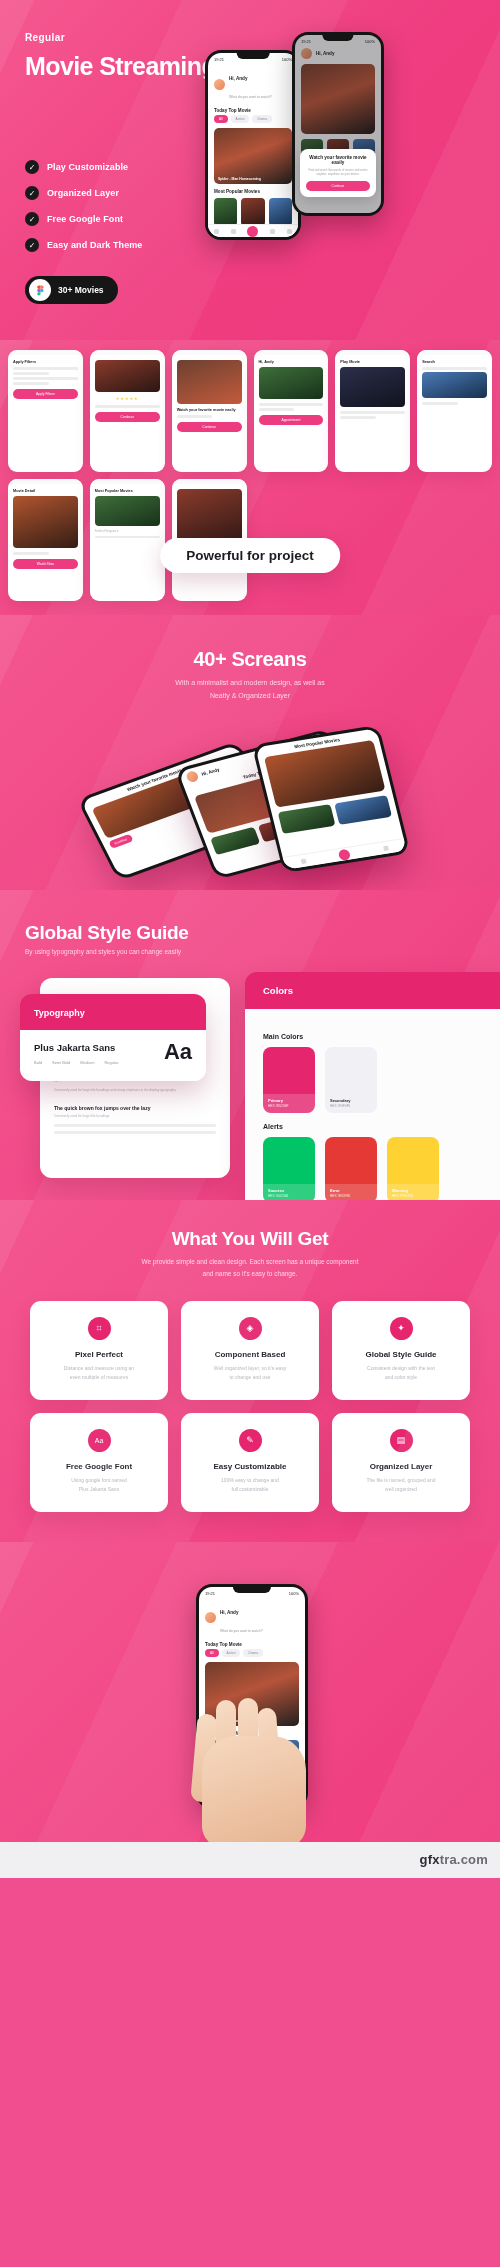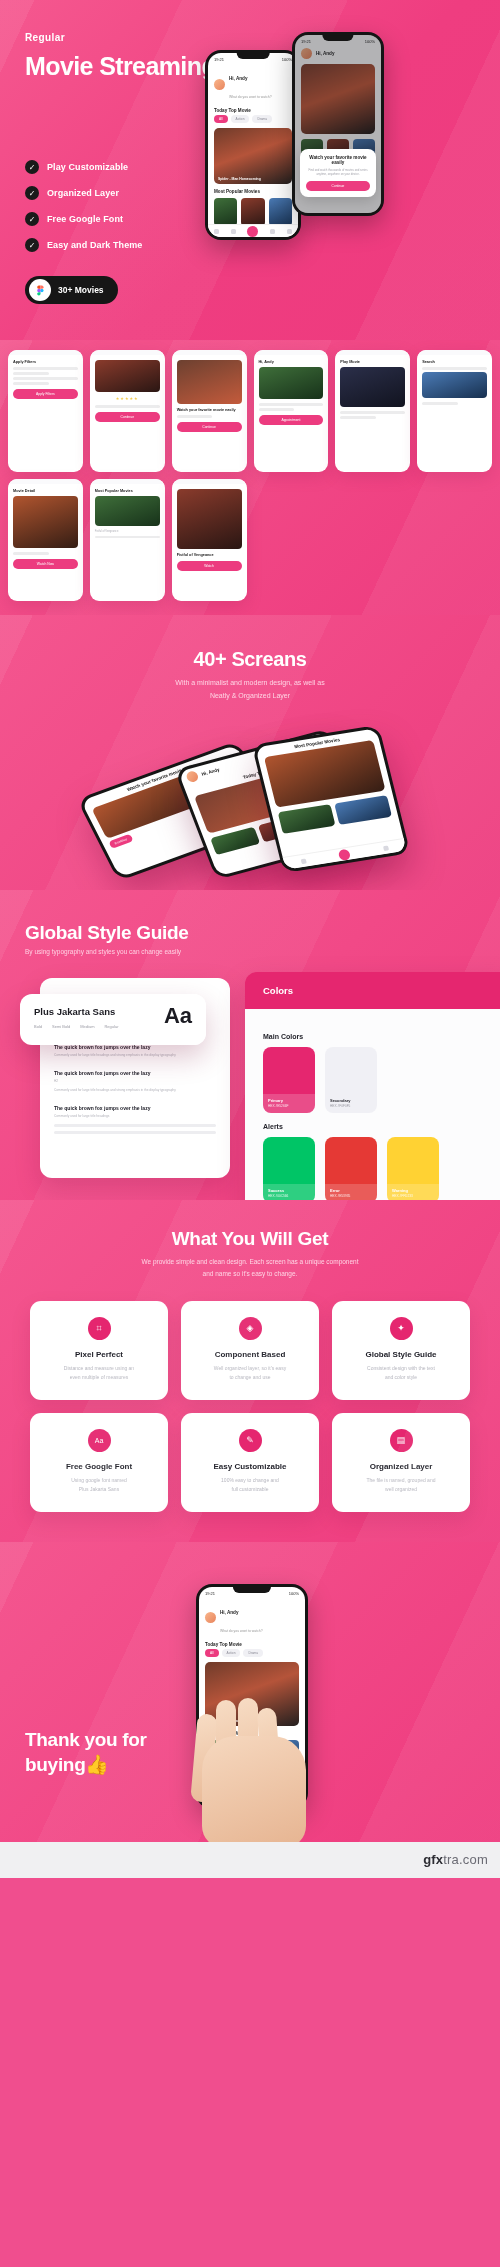--- a/index.html
+++ b/index.html
@@ -161,21 +161,21 @@
                 background:linear-gradient(160deg,#f6d8bf,#e6b491); }
   .hand .f { position:absolute; border-radius:10px; background:linear-gradient(160deg,#f7dcc4,#e9bb99); }
   .hand .f1 { left:18px; top:22px; width:20px; height:88px; transform:rotate(5deg); }
   .hand .f2 { left:40px; top:8px;  width:20px; height:100px; }
   .hand .f3 { left:62px; top:6px;  width:20px; height:102px; }
   .hand .f4 { left:84px; top:16px; width:19px; height:92px; transform:rotate(-4deg); }
 
   
   #footer { height: 36px; background:#f0f0f2; display:flex; align-items:center; justify-content:flex-end;
             padding-right:12px; }
-  .fmark { font-size:13px; color:#6b6b74; font-weight:400; letter-spacing:.2px; }
+  .fmark { font-size:13px; color:#6b6b74; font-weight:700; letter-spacing:.2px; }
   .fmark b { color:#2d2d34; }
 </style>
 </head>
 <body>
 
 <div class="page">
 
   <section class="sec diag" id="hero">
     <div class="brand">Regular</div>
     <div class="hero-title">
@@ -379,20 +379,21 @@
       </div>
       <div class="mcard">
         <div class="bar"></div>
         <div class="body">
           <div class="mpost" style="height:60px;background:linear-gradient(160deg,#8a3b2c,#2a1613)"></div>
           <div class="mtitle">Fistful of Vengeance</div>
           <div class="mbtn">Watch</div>
         </div>
       </div>
     </div>
+    <div class="pill-label">Powerful for project</div>
   </section>
 
   <section class="sec diag center" id="screans">
     <div class="s3-title">40+ Screans</div>
     <div class="s3-sub">
       <div>With a minimalist and modern design, as well as</div>
       <div>Neatly &amp; Organized Layer</div>
     </div>
     <div class="persp">
       <div class="tilted" id="tl-a">
@@ -459,20 +460,21 @@
         <div class="tb-txt">H2</div>
         <div class="tb-txt">Commonly used for large title headings and strong emphasis in the display typography</div>
         <div class="tb-head">The quick brown fox jumps over the lazy</div>
         <div class="tb-txt">Commonly used for large title headings</div>
         <div class="tb-line"></div>
         <div class="tb-line"></div>
       </div>
     </div>
 
     <div class="typo-card">
+      <div class="hd">Typography</div>
       <div class="bd">
         <div>
           <div class="fam">Plus Jakarta Sans</div>
           <div class="wts">
             <span>Bold</span>
             <span>Semi Bold</span>
             <span>Medium</span>
             <span>Regular</span>
           </div>
         </div>
@@ -636,25 +638,19 @@
     </div>
 
     <div class="hand">
       <div class="f f1"></div>
       <div class="f f2"></div>
       <div class="f f3"></div>
       <div class="f f4"></div>
       <div class="palm"></div>
     </div>
 
-    <div class="ty">
-      <div>Thank you for</div>
-      <div>
-        <span>buying</span><span>👍</span>
-      </div>
-    </div>
   </section>
 
   <div id="footer">
     <span class="fmark"><b>gfx</b><span>tra.com</span></span>
   </div>
 
 </div>
 
 </body></html>

